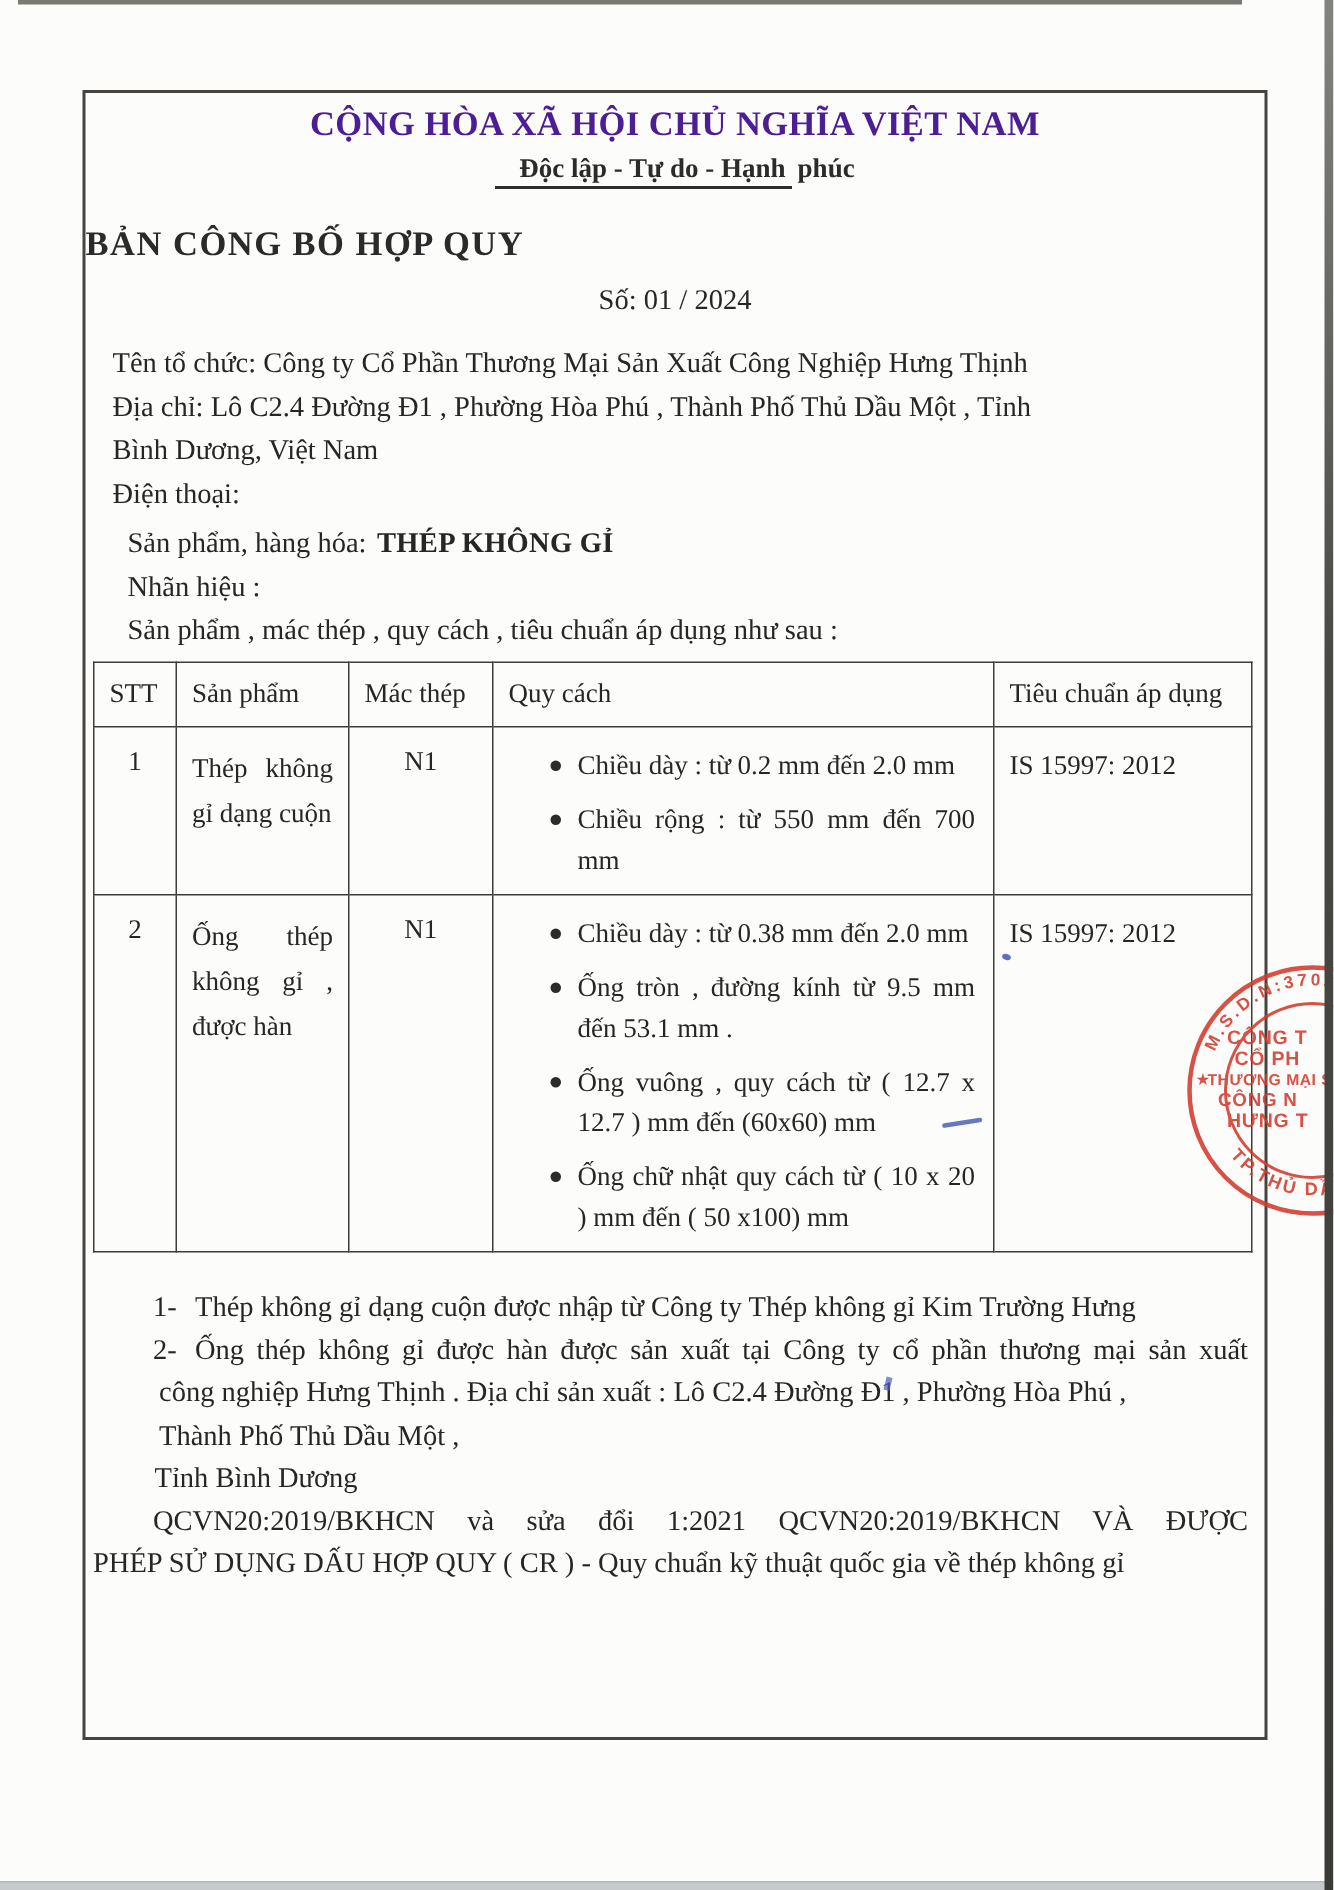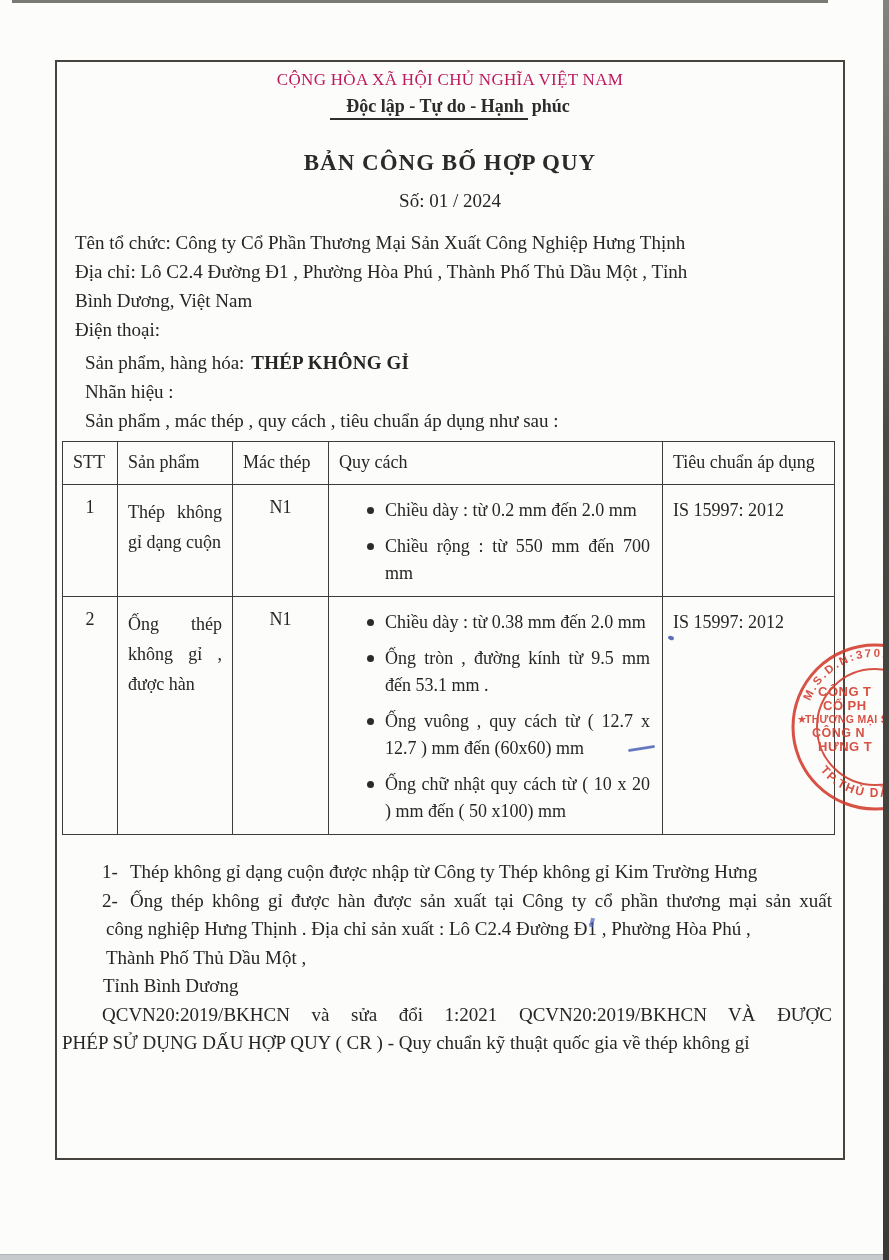--- a/index.html
+++ b/index.html
@@ -18,26 +18,26 @@
     z-index:30; }
   .edge-bottom { position:absolute; left:0; bottom:0; width:100%; height:6px;
     background:#c7cacd; border-top:1px solid #b2b5b9; z-index:25; }
 
   .doc-border {
     position:absolute; left:55px; top:60px; width:790px; height:1100px;
     border:2px solid #47443f;
   }
 
   .nat-header { position:absolute; top:8px; left:0; width:100%; text-align:center; }
-  .nat-line1 { font-size:17px; font-weight:normal; letter-spacing:.3px; color:#be185d; }
+  .nat-line1 { font-size:23px; font-weight:bold; letter-spacing:.3px; color:#4c1d95; }
   .nat-motto { margin-top:6px; font-size:18px; font-weight:bold; color:#2b2b2b; }
   .motto-underlined { border-bottom:2px solid #2e2e2e; padding:0 4px 2px 16px; }
   .motto-tail { margin-left:4px; }
 
-  .doc-title { position:absolute; top:88px; left:0; width:100%; text-align:center;
+  .doc-title { position:absolute; top:88px; left:0; width:100%; 
     font-size:23px; font-weight:bold; letter-spacing:1px; color:#2a2a2a; }
   .doc-number { position:absolute; top:128px; left:0; width:100%; text-align:center;
     font-size:19px; }
 
   .info-block { position:absolute; top:166px; left:18px; right:14px;
     font-size:19px; line-height:29px; }
   .info-line { white-space:nowrap; }
   .indented { padding-left:10px; }
   .gap-before { margin-top:4px; }
   .product-value { font-weight:bold; margin-left:7px; letter-spacing:.2px; }

